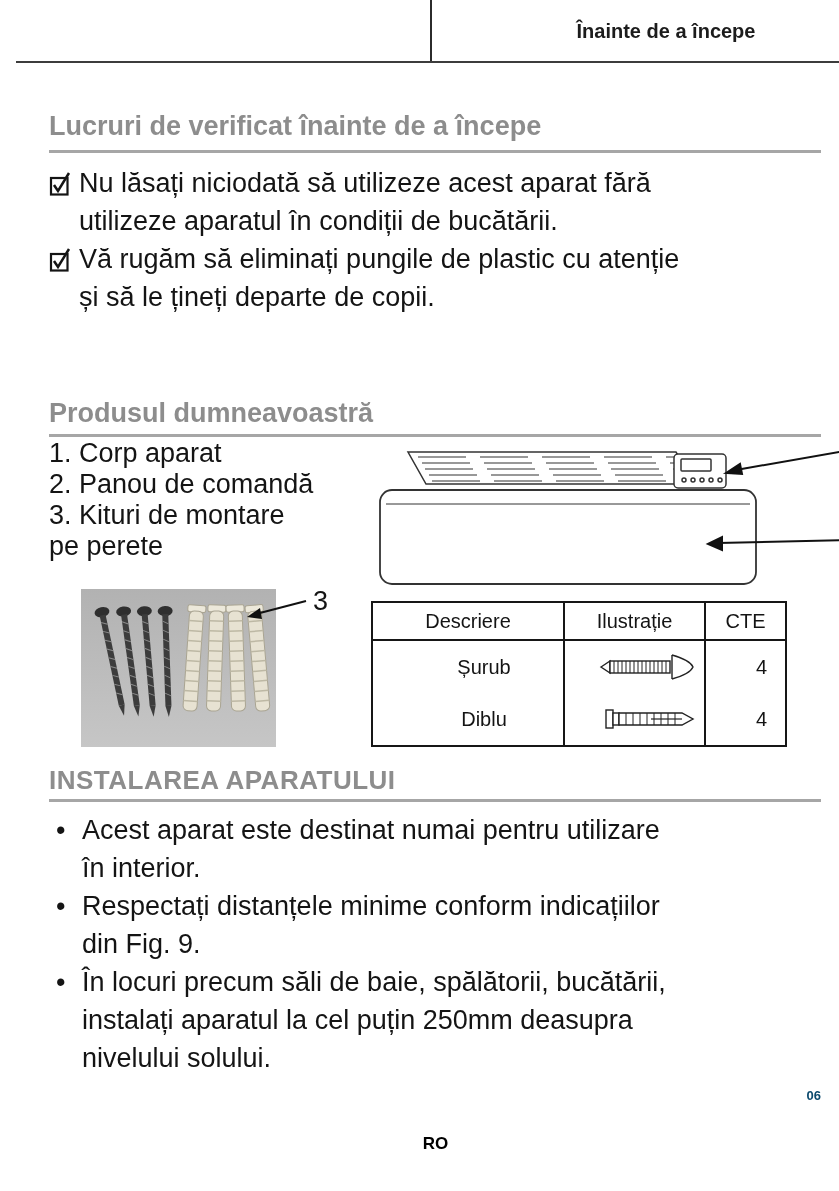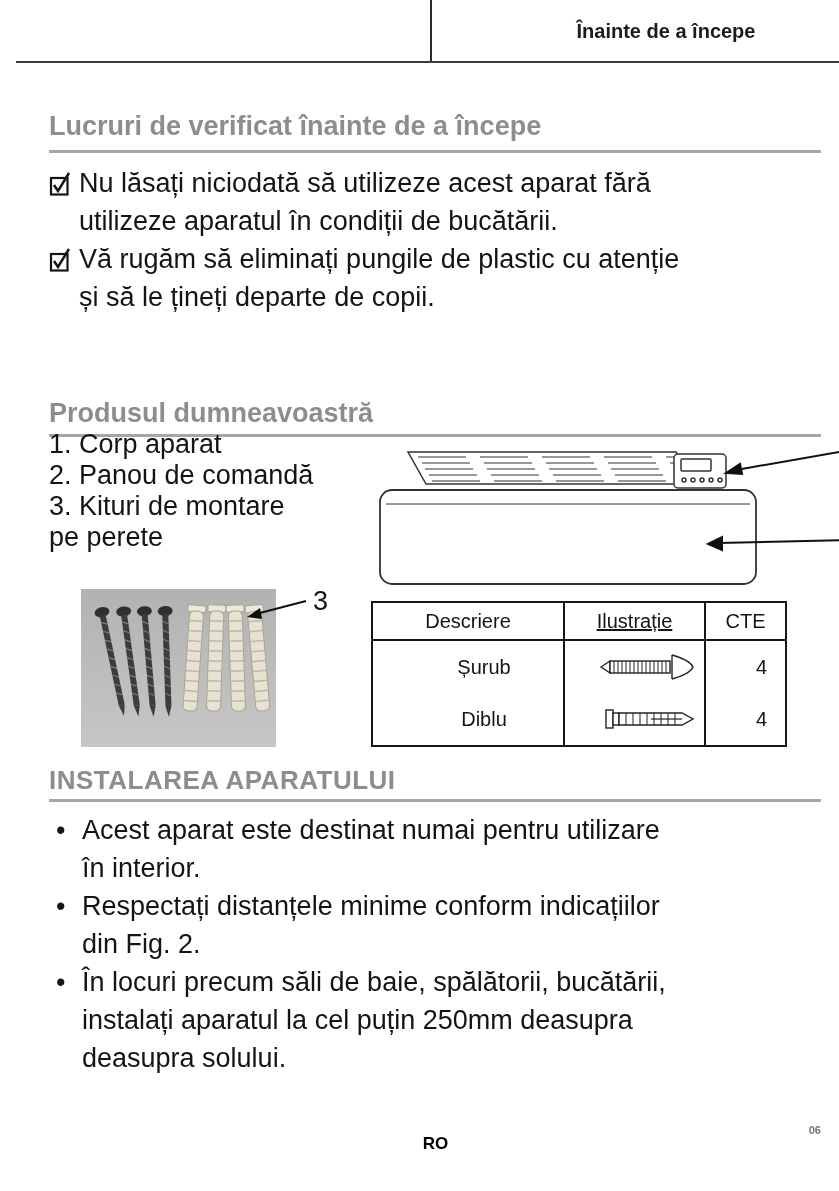--- a/index.html
+++ b/index.html
@@ -24,49 +24,49 @@
   .r3 { top:799px; }
 
   
   .checklist { position:absolute; left:33px; top:164px; width:776px; }
   .check-item { display:flex; align-items:flex-start; }
   .checkbox { flex:0 0 30px; padding-top:6px; }
   .check-text { font-size:27px; line-height:38px; color:#141414; }
   .line { white-space:nowrap; }
 
   
-  .parts { position:absolute; left:33px; top:429px; font-size:27px; line-height:31px; color:#141414; }
+  .parts { position:absolute; left:33px; top:438px; font-size:27px; line-height:31px; color:#141414; }
   .heater-wrap { position:absolute; left:358px; top:448px; width:479px; height:142px; }
   .photo-wrap  { position:absolute; left:65px;  top:589px; width:195px; height:158px; }
   .callout-3   { position:absolute; left:297px; top:586px; font-size:27px; color:#141414; }
   .callout-arrow { position:absolute; left:228px; top:595px; width:66px; height:28px; }
 
   
   .ktable { position:absolute; left:355px; top:601px; width:416px; border:2px solid #161616;
             font-size:20px; color:#141414; background:#fff; }
   .kt-row { display:flex; }
   .kt-head { border-bottom:2px solid #161616; height:38px; }
   .kt-head .kt-c { display:flex; align-items:center; justify-content:center; }
   .kt-c1 { width:190px; }
-  .kt-c2 { width:141px; border-left:2px solid #161616;text-decoration:underline; }
+  .kt-c2 { width:141px; border-left:2px solid #161616; }
   .kt-c3 { flex:1; border-left:2px solid #161616; }
   .kt-bodyrow { height:104px; }
   .kt-bodyrow .kt-c { display:flex; flex-direction:column; justify-content:space-around; align-items:center;padding-left:32px; }
   .kt-cell { display:flex; align-items:center; justify-content:center; }
 
   
   .bullets { position:absolute; left:40px; top:811px; width:760px; }
   .bullet-item { display:flex; align-items:flex-start; }
   .bullet-dot { flex:0 0 26px; font-size:27px; line-height:38px; color:#141414; }
   .bullet-text { font-size:27px; line-height:38px; color:#141414; }
 
   
   .footer-ro { position:absolute; top:1134px; left:0; width:839px; text-align:center;
                font-size:17px; font-weight:bold; color:#000000; }
-  .footer-pg { position:absolute; top:1124px; right:34px; font-size:11px; font-weight:bold; color:#737373; }
+  .footer-pg { position:absolute; top:1088px; right:34px; font-size:13px; font-weight:bold; color:#0c4a6e; }
 
   svg { display:block; }
 </style>
 </head>
 <body>
 
 <div class="page">
 
   <div class="hdr-vline"></div>
   <div class="hdr-title">Înainte de a începe</div>
@@ -262,29 +262,29 @@
       <span class="bullet-dot">•</span>
       <div class="bullet-text">
         <div class="line">Acest aparat este destinat numai pentru utilizare</div>
         <div class="line">în interior.</div>
       </div>
     </div>
     <div class="bullet-item">
       <span class="bullet-dot">•</span>
       <div class="bullet-text">
         <div class="line">Respectați distanțele minime conform indicațiilor</div>
-        <div class="line">din Fig. 2.</div>
+        <div class="line">din Fig. 9.</div>
       </div>
     </div>
     <div class="bullet-item">
       <span class="bullet-dot">•</span>
       <div class="bullet-text">
         <div class="line">În locuri precum săli de baie, spălătorii, bucătării,</div>
         <div class="line">instalați aparatul la cel puțin 250mm deasupra</div>
-        <div class="line">deasupra solului.</div>
+        <div class="line">nivelului solului.</div>
       </div>
     </div>
   </div>
 
   <div class="footer-ro">RO</div>
   <div class="footer-pg">06</div>
 
 </div>
 
 </body></html>

